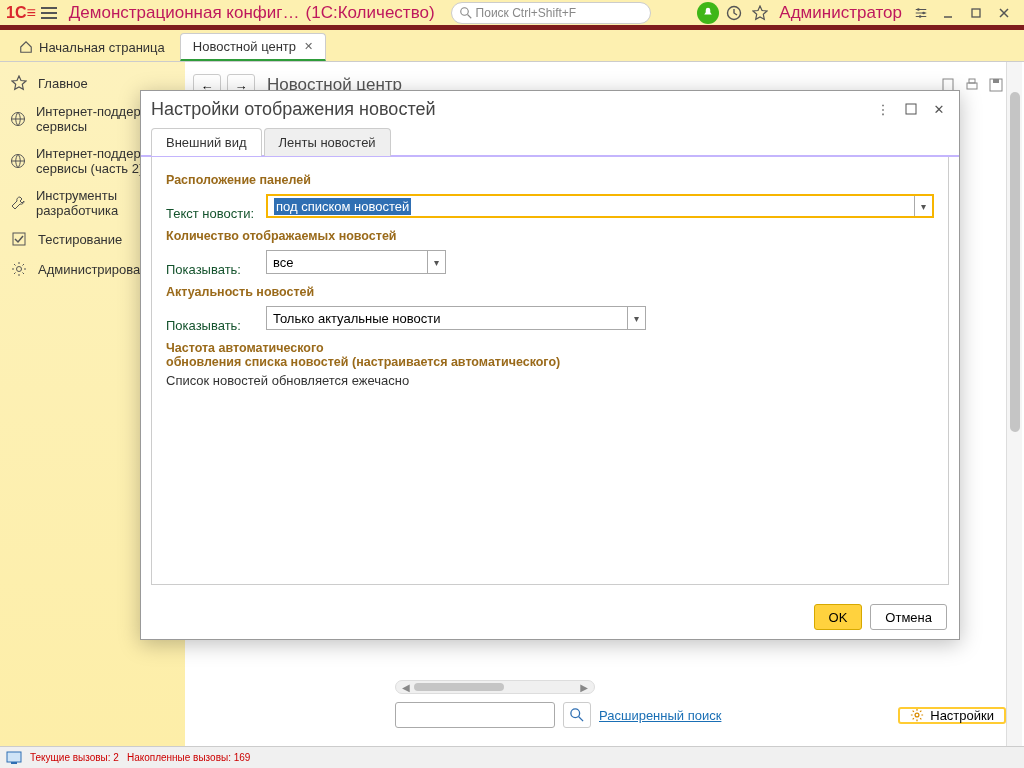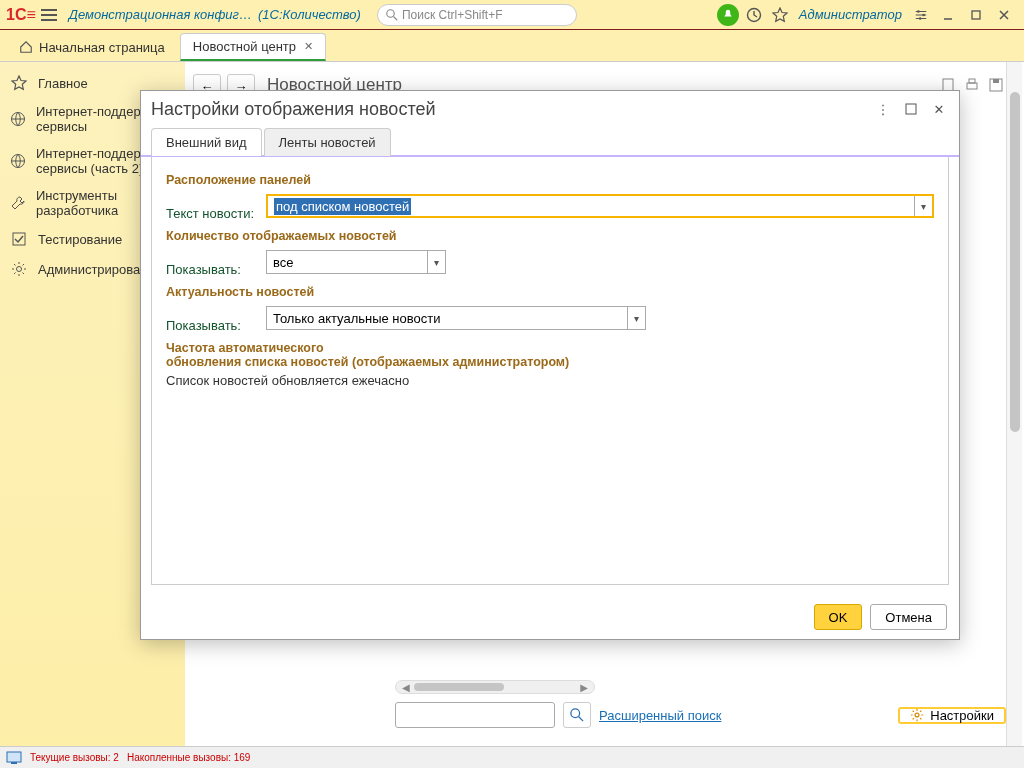--- a/index.html
+++ b/index.html
@@ -1,22 +1,22 @@
 <!DOCTYPE html>
 <html><head>
 <meta charset="utf-8">
 <style>
   * { box-sizing: border-box; font-family: Arial, sans-serif; }
   body { margin: 0; width: 1024px; height: 768px; background: #fff; overflow: hidden; font-size: 13px; }
-  .titlebar { height: 30px; background: #fdf0b0; display: flex; align-items: center; padding: 0 6px; border-bottom: 1px solid #7f1d1d; }
+  .titlebar { height: 30px; background: #fdf0b0; display: flex; align-items: center; padding: 0 6px; border-bottom: 5px solid #7f1d1d; }
   .logo { color: #d9272e; font-weight: bold; font-size: 16px; margin-right: 8px; }
   .burger { width: 16px; height: 2px; background: #555; position: relative; margin-right: 12px; }
   .burger:before, .burger:after { content:''; position:absolute; left:0; width:16px; height:2px; background:#555; }
   .burger:before { top:-5px; } .burger:after { top:5px; }
-  .title-seg { color: #0369a1; font-size: 13px; font-style: italic; }
+  .title-seg { color: #be185d; font-size: 17px; }
   .search-box { flex: 0 0 200px; height: 22px; background: #fff; border:1px solid #ccc; border-radius: 11px; display:flex; align-items:center; padding:0 8px; margin-left: 10px; color:#888; font-size:12px; }
   .search-box svg { margin-right: 4px; }
   .spacer { flex:1; }
   .circle-btn { width:22px; height:22px; border-radius:50%; background:#3fb618; color:#fff; display:flex; align-items:center; justify-content:center; font-size:12px; margin:0 2px; }
   .tb-icon { width:22px; height:22px; display:flex; align-items:center; justify-content:center; color:#555; margin:0 2px; }
   .win-btn { width:24px; height:22px; display:flex; align-items:center; justify-content:center; color:#555; margin:0 2px; }
   .tabbar { height: 32px; background:#fdf0b0; display:flex; align-items:flex-end; padding-left:6px; border-bottom:1px solid #ccc; }
   .tab { height:28px; padding:0 12px; display:flex; align-items:center; background:#fdf0b0; border:1px solid transparent; border-radius:4px 4px 0 0; color:#333; margin-right:2px; font-size:13px; }
   .tab.active { background:#fff; border:1px solid #ccc; border-bottom:2px solid #2e9c3a; }
   .tab .home-ic { margin-right:6px; }
@@ -313,21 +313,21 @@
     <div class="frow">
       <label>Показывать:</label>
       <div class="combo" style="flex:0 0 380px">
         <div class="cval">Только актуальные новости</div>
         <div class="cdrop">▾</div>
       </div>
     </div>
 
     <div class="section-h">
       <span>Частота автоматического</span><br>
-      <span>обновления списка новостей (отображаемых администратором)</span>
+      <span>обновления списка новостей (настраивается автоматического)</span>
     </div>
     <div class="subtext">Список новостей обновляется ежечасно</div>
   </div>
   <div class="dlg-foot">
     <div class="btn primary">OK</div>
     <div class="btn">Отмена</div>
   </div>
 </div>
 
 </body></html>

